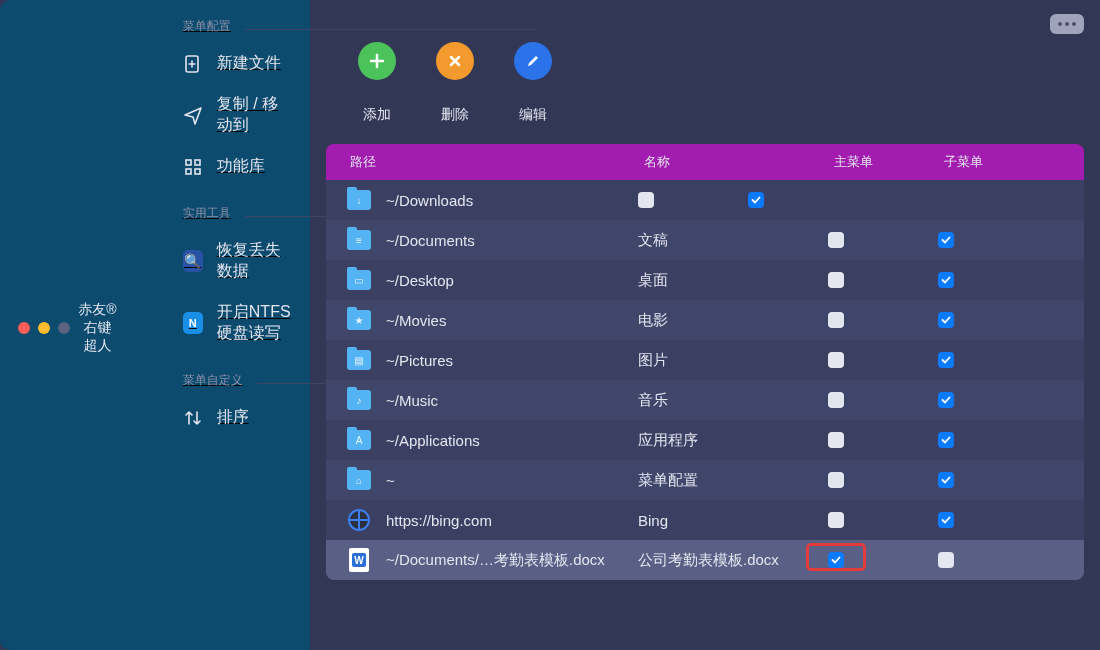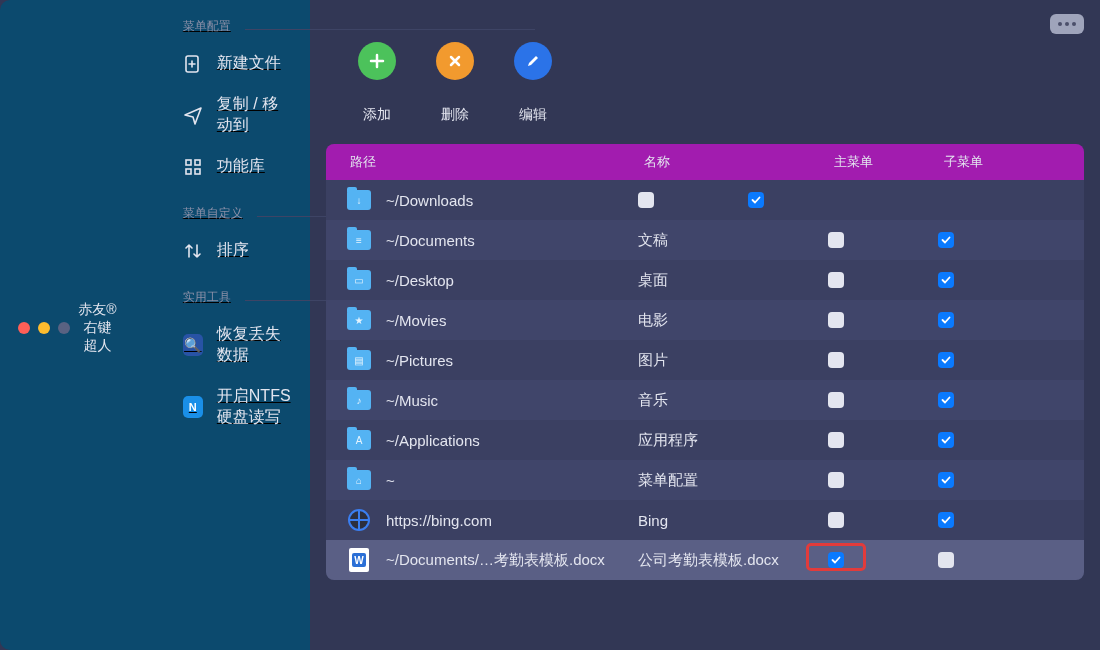--- a/index.html
+++ b/index.html
@@ -363,43 +363,43 @@
               <rect x="3" y="3" width="5" height="5" stroke="#e3e5ef" stroke-width="1.6"></rect>
               <rect x="12" y="3" width="5" height="5" stroke="#e3e5ef" stroke-width="1.6"></rect>
               <rect x="3" y="12" width="5" height="5" stroke="#e3e5ef" stroke-width="1.6"></rect>
               <rect x="12" y="12" width="5" height="5" stroke="#e3e5ef" stroke-width="1.6"></rect>
             </svg>
           </div>
           <span>功能库</span>
         </div>
       </div>
       <div class="sidebar-section">
+        <div class="sidebar-section-title tools">实用工具</div>
+        <div class="sidebar-item">
+          <div class="icon-slot">
+            <div class="app-icon recover">🔍</div>
+          </div>
+          <span>恢复丢失数据</span>
+        </div>
+        <div class="sidebar-item">
+          <div class="icon-slot">
+            <div class="app-icon ntfs">N</div>
+          </div>
+          <span>开启NTFS硬盘读写</span>
+        </div>
+      </div>
+      <div class="sidebar-section">
         <div class="sidebar-section-title short">菜单自定义</div>
         <div class="sidebar-item">
           <div class="icon-slot">
             <svg width="20" height="20" viewBox="0 0 20 20" fill="none">
               <path d="M6 4v12m0-12l-3 3m3-3l3 3M14 16V4m0 12l-3-3m3 3l3-3" stroke="#e3e5ef" stroke-width="1.6" stroke-linecap="round"></path>
             </svg>
           </div>
           <span>排序</span>
-        </div>
-      </div>
-      <div class="sidebar-section">
-        <div class="sidebar-section-title tools">实用工具</div>
-        <div class="sidebar-item">
-          <div class="icon-slot">
-            <div class="app-icon recover">🔍</div>
-          </div>
-          <span>恢复丢失数据</span>
-        </div>
-        <div class="sidebar-item">
-          <div class="icon-slot">
-            <div class="app-icon ntfs">N</div>
-          </div>
-          <span>开启NTFS硬盘读写</span>
         </div>
       </div>
     </div>
 </div>
 
 <div class="main">
   <div class="window-more">
     <div class="dot"></div>
       <div class="dot"></div>
       <div class="dot"></div>

